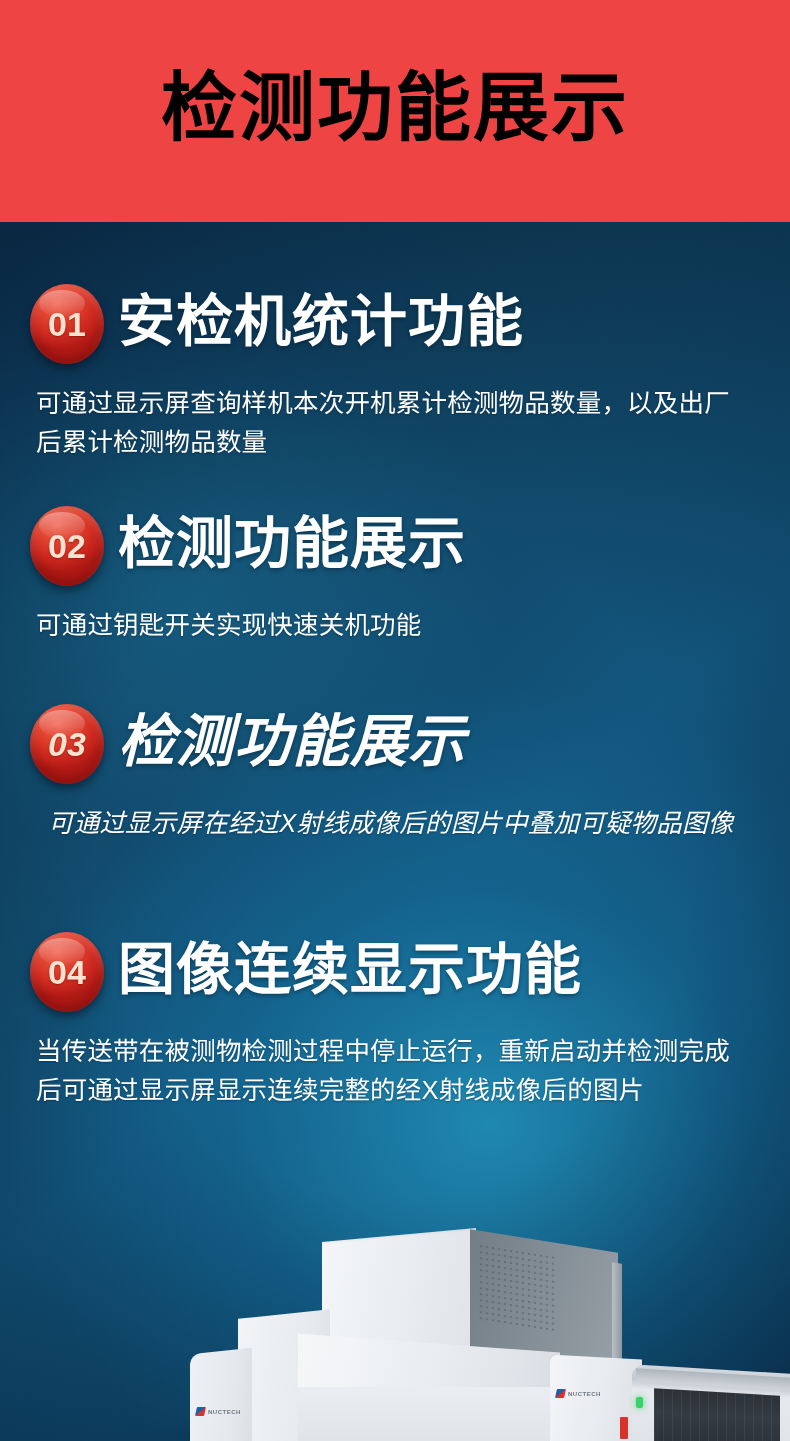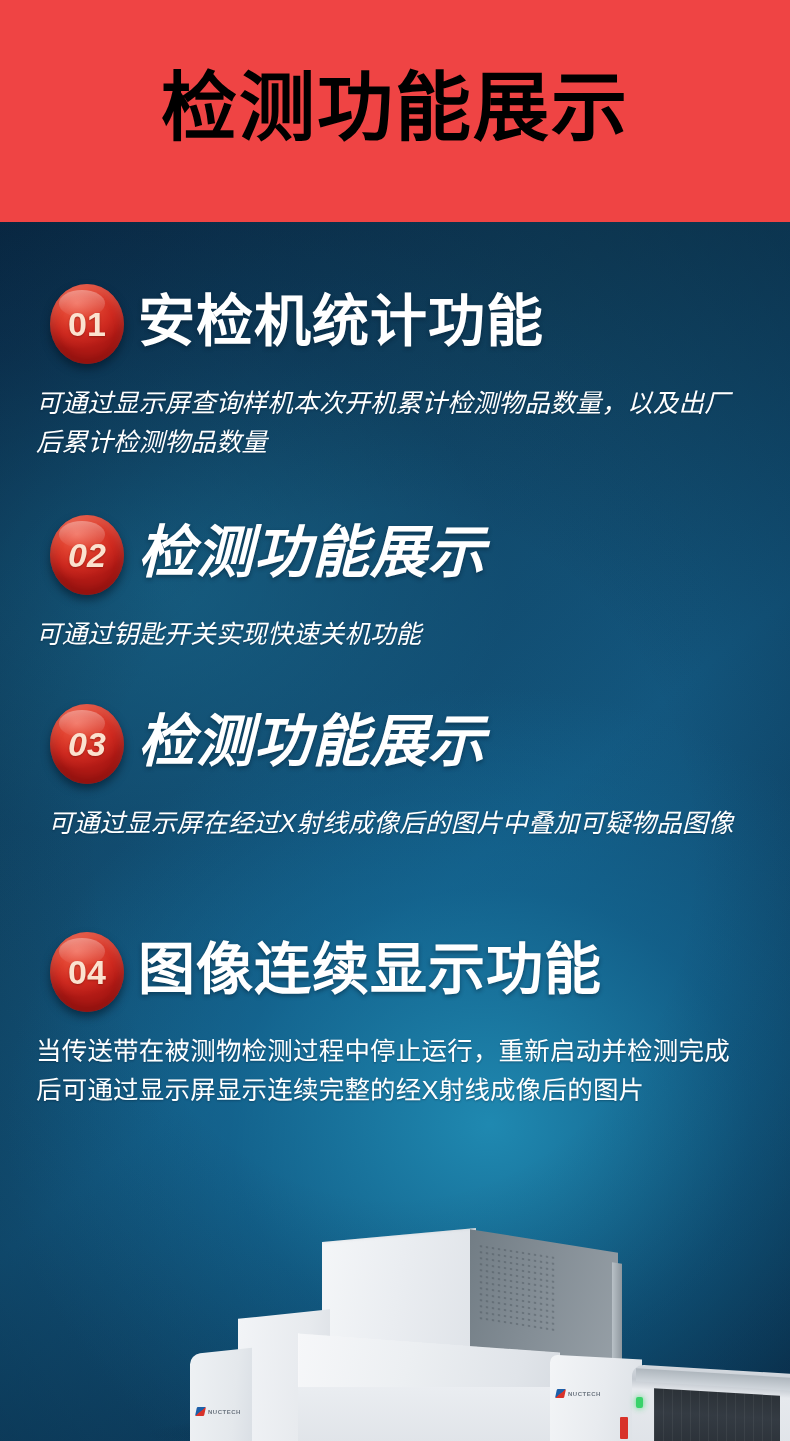--- a/index.html
+++ b/index.html
@@ -68,21 +68,20 @@
 
   
   .feature {
     position: absolute;
     left: 0;
     width: 790px;
   }
   .feature-head {
     position: relative;
     height: 86px;
-    margin-left: 20px;
   }
   .badge {
     position: absolute;
     left: 30px;
     top: 0;
     width: 74px;
     height: 80px;
     border-radius: 50%;
     background:
       radial-gradient(ellipse 54px 46px at 36% 24%, #f0614e 0%, #e0412f 38%, #cf2a20 70%, #b31b16 100%);
@@ -286,24 +285,24 @@
   <div class="blue-panel">
     <div class="panel-vignette"></div>
 
     <div class="feature" style="top:62px;">
       <div class="feature-head">
         <div class="badge">
           <span class="badge-num">01</span>
         </div>
         <div class="feature-title">安检机统计功能</div>
       </div>
-      <div class="feature-desc" style="top:100px;font-style:italic;">可通过显示屏查询样机本次开机累计检测物品数量，以及出厂后累计检测物品数量</div>
-    </div>
-
-    <div class="feature" style="top:293px;font-style:italic;">
+      <div class="feature-desc" style="top:100px;">可通过显示屏查询样机本次开机累计检测物品数量，以及出厂后累计检测物品数量</div>
+    </div>
+
+    <div class="feature" style="top:284px;">
       <div class="feature-head">
         <div class="badge">
           <span class="badge-num">02</span>
         </div>
         <div class="feature-title">检测功能展示</div>
       </div>
       <div class="feature-desc" style="top:100px;">可通过钥匙开关实现快速关机功能</div>
     </div>
 
     <div class="feature" style="top:482px;font-style:italic;">

